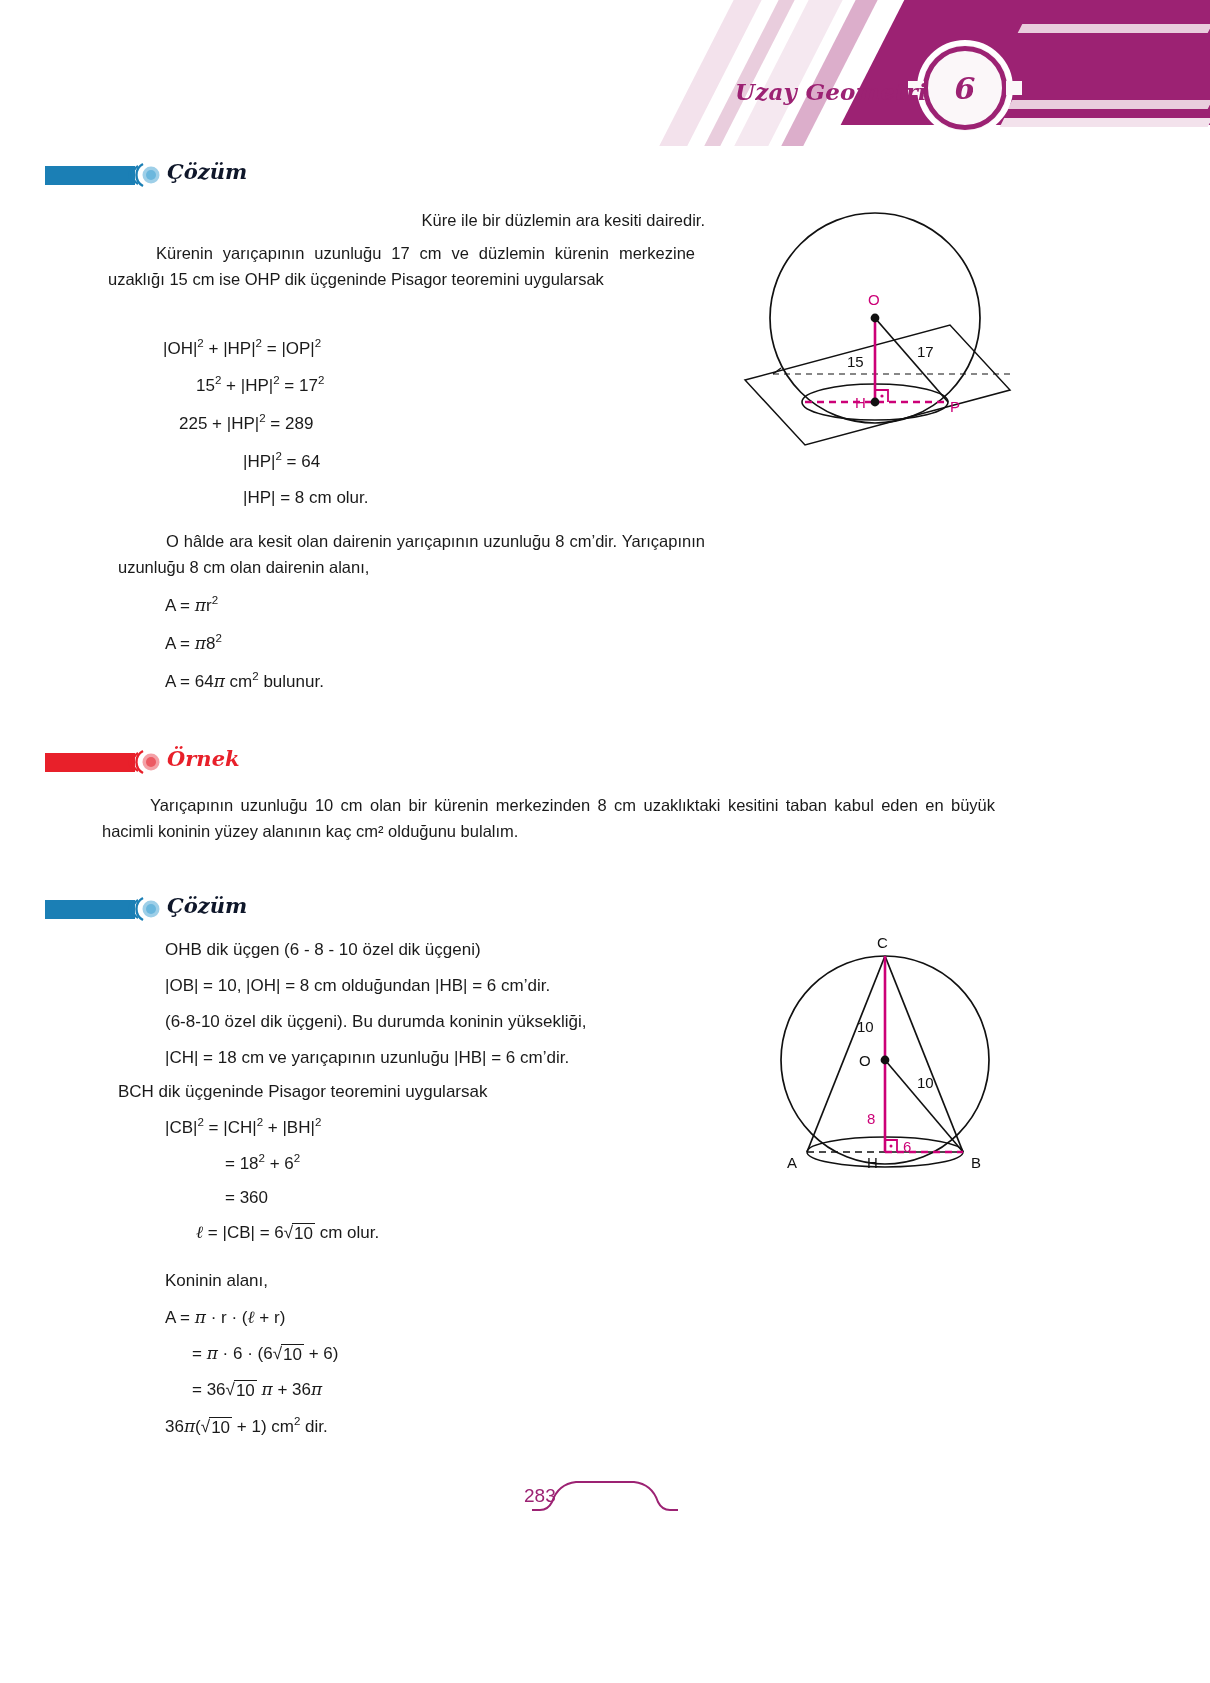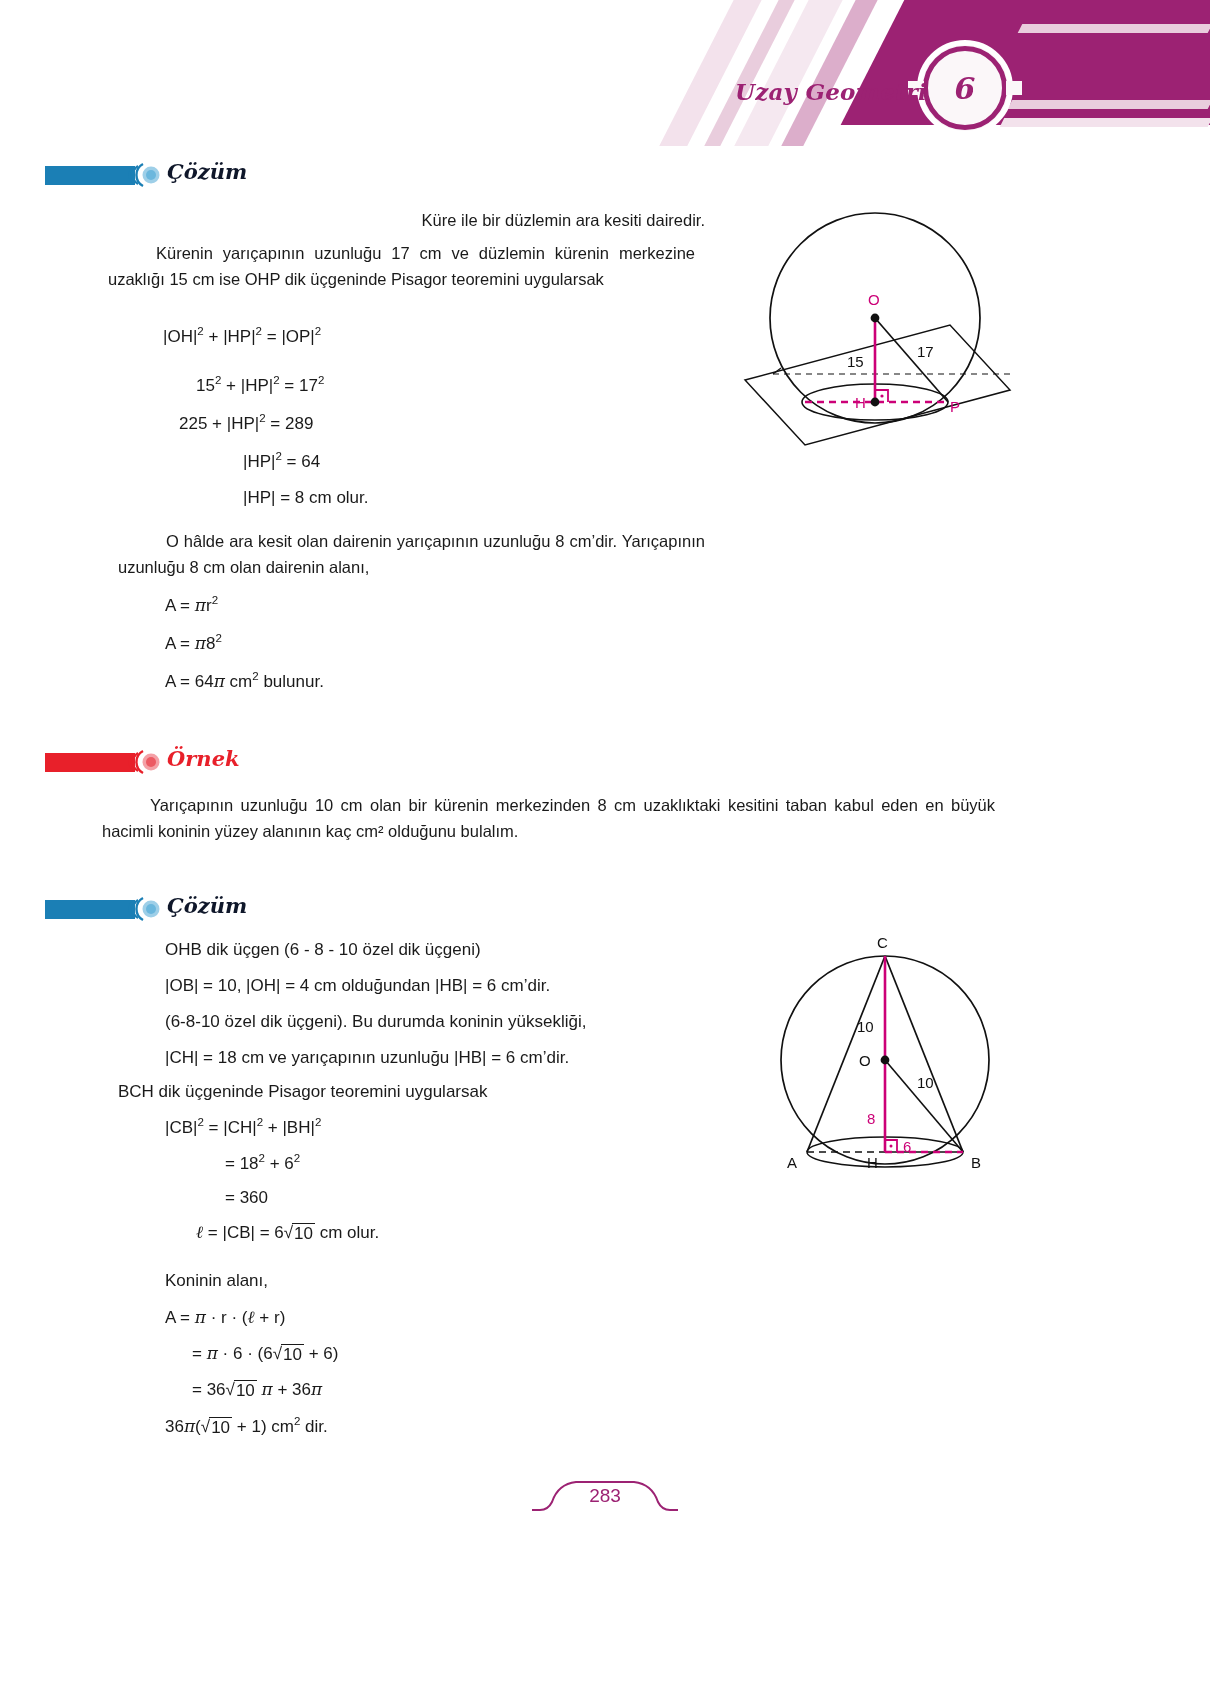--- a/index.html
+++ b/index.html
@@ -102,21 +102,21 @@
   
   .fig{position:absolute;}
 
   
   .pagenum-wrap{
     position:absolute;left:524px;top:1476px;width:162px;height:46px;
   }
   .pagenum{
     position:absolute;left:0;top:0;
     font-size:19px;color:#9c2273;font-weight:normal;
-    width:162px;text-align:center;line-height:40px;
+    width:162px;text-align:left;line-height:40px;
   }
 </style>
 </head>
 <body>
 
 <div class="header">
 
   <div class="stripe" style="left:640px;top:-12px;width:1210px;height:0;"></div>
   <div class="stripe" style="left:700px;top:-14px;width:28px;height:160px;background:#f3e2ec;transform:skewX(-27deg);"></div>
   <div class="stripe" style="left:745px;top:-14px;width:16px;height:160px;background:#e9cddd;transform:skewX(-27deg);"></div>
@@ -151,21 +151,21 @@
       <path d="M6 7 A8.5 8.5 0 0 0 6 21" stroke="#1b7fb5" stroke-width="2" fill="none"></path>
     </svg>
   </div>
   <div class="lbl">Çözüm</div>
 </div>
 
 <div class="para nojust" style="left:165px;top:207px;width:540px;">Küre ile bir düzlemin ara kesiti dairedir.</div>
 
 <div class="para" style="left:108px;top:240px;width:587px;text-indent:48px;">Kürenin yarıçapının uzunluğu 17 cm ve düzlemin kürenin merkezine uzaklığı 15 cm ise OHP dik üçgeninde Pisagor teoremini uygularsak</div>
 
-<div class="eq" style="left:163px;top:325px;">
+<div class="eq" style="left:163px;top:337px;">
   |OH|<sup>2</sup> + |HP|<sup>2</sup> = |OP|<sup>2</sup>
 </div>
 <div class="eq" style="left:196px;top:374px;">
   15<sup>2</sup> + |HP|<sup>2</sup> = 17<sup>2</sup>
 </div>
 <div class="eq" style="left:179px;top:412px;">
   225 + |HP|<sup>2</sup> = 289
 </div>
 <div class="eq" style="left:243px;top:450px;">
   |HP|<sup>2</sup> = 64
@@ -243,21 +243,21 @@
       <circle cx="24" cy="14" r="5" fill="#6bb7dd"></circle>
       <path d="M16 3 A12.5 12.5 0 0 0 16 25" stroke="#1b7fb5" stroke-width="2.4" fill="none"></path>
       <path d="M11 5 A10.5 10.5 0 0 0 11 23" stroke="#1b7fb5" stroke-width="2.2" fill="none"></path>
       <path d="M6 7 A8.5 8.5 0 0 0 6 21" stroke="#1b7fb5" stroke-width="2" fill="none"></path>
     </svg>
   </div>
   <div class="lbl">Çözüm</div>
 </div>
 
 <div class="eq" style="left:165px;top:940px;">OHB dik üçgen (6 - 8 - 10 özel dik üçgeni)</div>
-<div class="eq" style="left:165px;top:976px;">|OB| = 10,  |OH| = 4 cm olduğundan |HB| = 6 cm’dir.</div>
+<div class="eq" style="left:165px;top:976px;">|OB| = 10,  |OH| = 8 cm olduğundan |HB| = 6 cm’dir.</div>
 <div class="eq" style="left:165px;top:1012px;">(6-8-10 özel dik üçgeni). Bu durumda koninin yüksekliği,</div>
 <div class="eq" style="left:165px;top:1048px;">|CH| = 18  cm  ve  yarıçapının  uzunluğu  |HB| = 6  cm’dir.</div>
 <div class="eq" style="left:118px;top:1082px;">BCH dik üçgeninde Pisagor teoremini uygularsak</div>
 
 <div class="eq" style="left:165px;top:1116px;">
   |CB|<sup>2</sup> = |CH|<sup>2</sup> + |BH|<sup>2</sup>
 </div>
 <div class="eq" style="left:225px;top:1152px;">
   = 18<sup>2</sup> + 6<sup>2</sup>
 </div>

